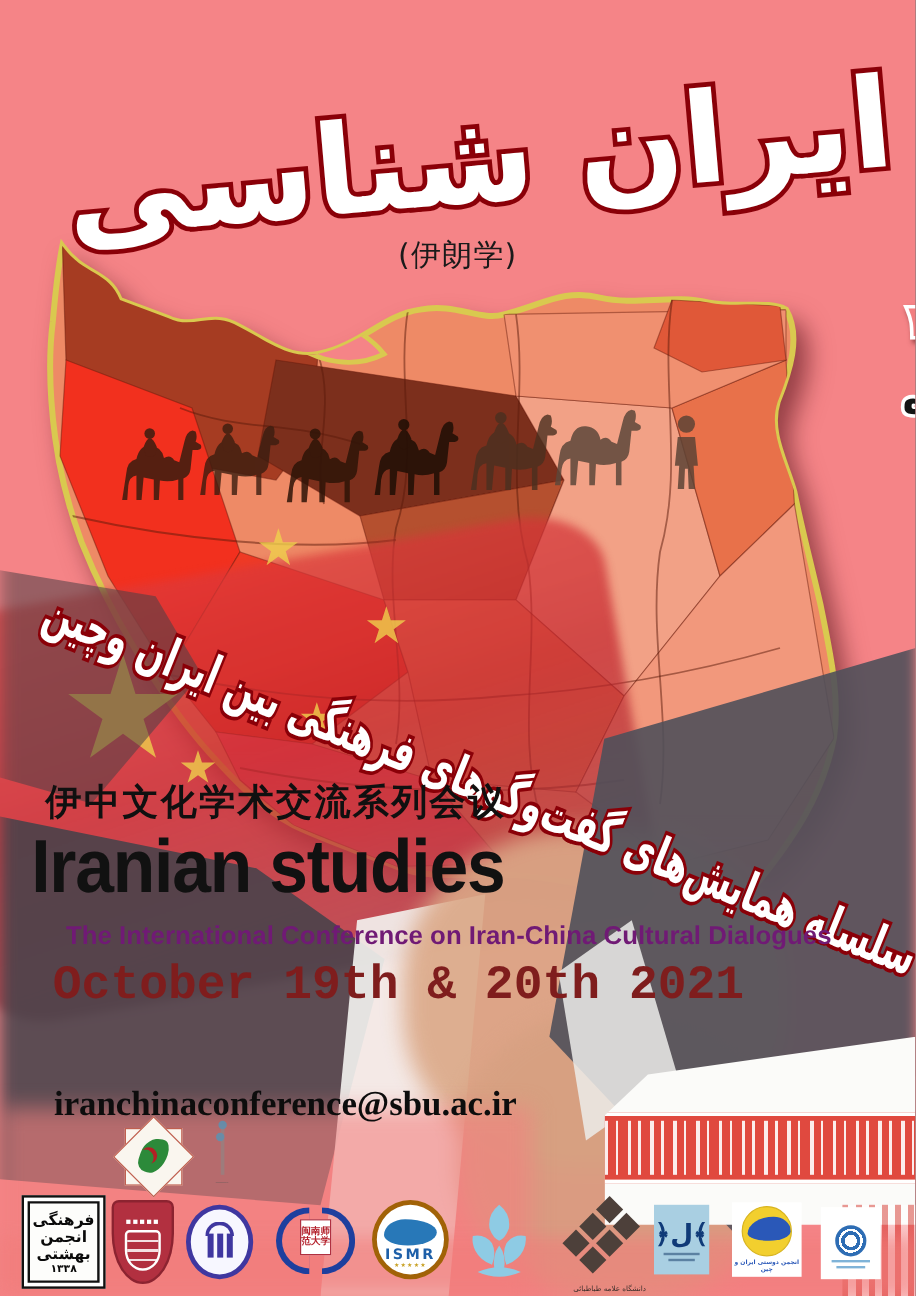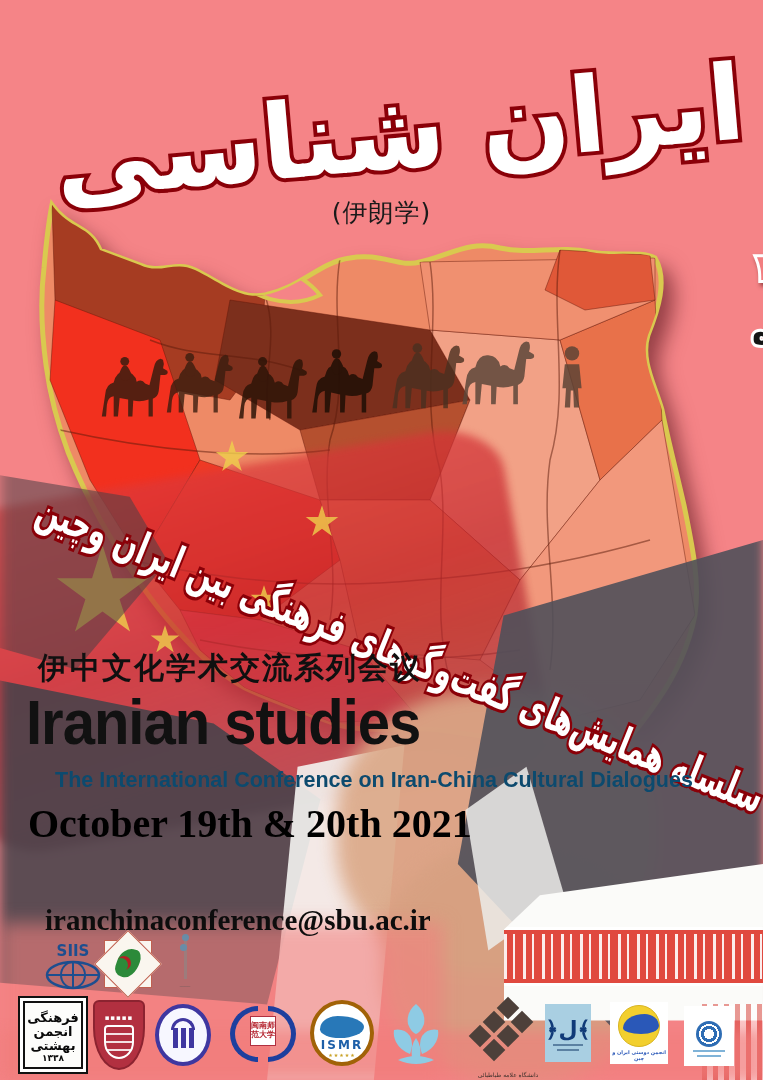--- a/index.html
+++ b/index.html
@@ -46,23 +46,23 @@
   .t-date{font-size:36px;font-weight:bold;fill:#f27e80;stroke:#fff;stroke-width:6px;paint-order:stroke;
     filter:drop-shadow(2px 3px 2px rgba(60,0,0,.55));}
   .t-deadline{font-size:34px;font-weight:bold;fill:#141414;stroke:#fff;stroke-width:6px;paint-order:stroke;}
   .t-series{font-size:44px;font-weight:bold;fill:#fff;stroke:#8a0008;stroke-width:6.5px;paint-order:stroke;}
 
   
   .zh-sub{left:0;top:196px;width:100%;text-align:center;font-size:25px;color:#1a1a1a;z-index:8;letter-spacing:1px;}
   .series-zh{left:38px;top:648px;font-size:30px;font-weight:bold;color:#101010;letter-spacing:2px;z-index:8;}
   .title-en{left:26px;top:686px;font-size:58px;font-weight:bold;color:#111;z-index:8;
     font-family:"Liberation Sans",sans-serif;letter-spacing:-1px;transform:scaleY(1.08);transform-origin:left top;}
-  .subtitle-en{left:55px;top:768px;font-size:21.5px;font-weight:bold;color:#0c4a6e;z-index:8;
+  .subtitle-en{left:55px;top:768px;font-size:21.5px;font-weight:bold;color:#701a75;z-index:8;
     font-family:"Liberation Sans",sans-serif;}
-  .dates-en{left:28px;top:800px;font-size:40px;font-weight:bold;color:#000000;z-index:8;font-family:Liberation Serif, serif;}
+  .dates-en{left:44px;top:800px;font-size:40px;font-weight:bold;color:#7f1d1d;z-index:8;font-family:Liberation Mono, monospace;}
   .deadline-en{left:26px;top:856px;font-size:37px;font-weight:bold;color:#0d0d0d;z-index:8;font-family:"Liberation Serif",serif;}
   .email{left:45px;top:904px;font-size:29px;font-weight:bold;color:#0d0d0d;z-index:8;font-family:"Liberation Serif",serif;}
 
   
   .logo{position:absolute;z-index:9;display:flex;flex-direction:column;align-items:center;justify-content:center;text-align:center;}
   .siis{left:33px;top:938px;width:80px;height:56px;color:#1d4e8f;font-weight:bold;font-size:15px;}
   .star8{left:98px;top:934px;width:60px;height:60px;}
   .star8 .s8{position:absolute;inset:6px;background:#faf6ef;border:1px solid #c06050;}
   .star8 .a{transform:rotate(0deg);} .star8 .b{transform:rotate(45deg);}
   .star8 .paisley{position:absolute;left:19px;top:14px;width:22px;height:30px;background:#2c8a3a;
@@ -243,29 +243,20 @@
     <text class="t-series" x="400" y="668" text-anchor="middle" direction="rtl" transform="rotate(22 400 655)" textLength="780" lengthAdjust="spacingAndGlyphs">سلسله همایش‌های گفت‌وگوهای فرهنگی بین ایران وچین</text>
   </svg>
 
   <div class="abs zh-sub">(伊朗学)</div>
   <div class="abs series-zh">伊中文化学术交流系列会议</div>
   <div class="abs title-en">Iranian studies</div>
   <div class="abs subtitle-en">The International Conference on Iran-China Cultural Dialogues</div>
   <div class="abs dates-en">October 19th &amp; 20th 2021</div>
   <div class="abs email">iranchinaconference@sbu.ac.ir</div>
 
-  <div class="logo siis">
-    <span>SIIS</span>
-    <svg width="56" height="30" viewBox="0 0 56 30">
-      <ellipse cx="28" cy="15" rx="26" ry="13" fill="none" stroke="#1d4e8f" stroke-width="2.5"></ellipse>
-      <ellipse cx="28" cy="15" rx="12" ry="13" fill="none" stroke="#1d4e8f" stroke-width="2"></ellipse>
-      <line x1="2" y1="15" x2="54" y2="15" stroke="#1d4e8f" stroke-width="2"></line>
-      <line x1="28" y1="2" x2="28" y2="28" stroke="#1d4e8f" stroke-width="2"></line>
-    </svg>
-  </div>
   <div class="logo star8">
     <div class="s8 a"></div>
     <div class="s8 b"></div>
     <div class="paisley"></div>
     <div class="cres"></div>
   </div>
   <div class="logo faint-logo">
     <div class="dot" style="left:30px;top:6px;"></div>
     <div class="dot" style="left:28px;top:16px;"></div>
     <div class="pole"></div>

